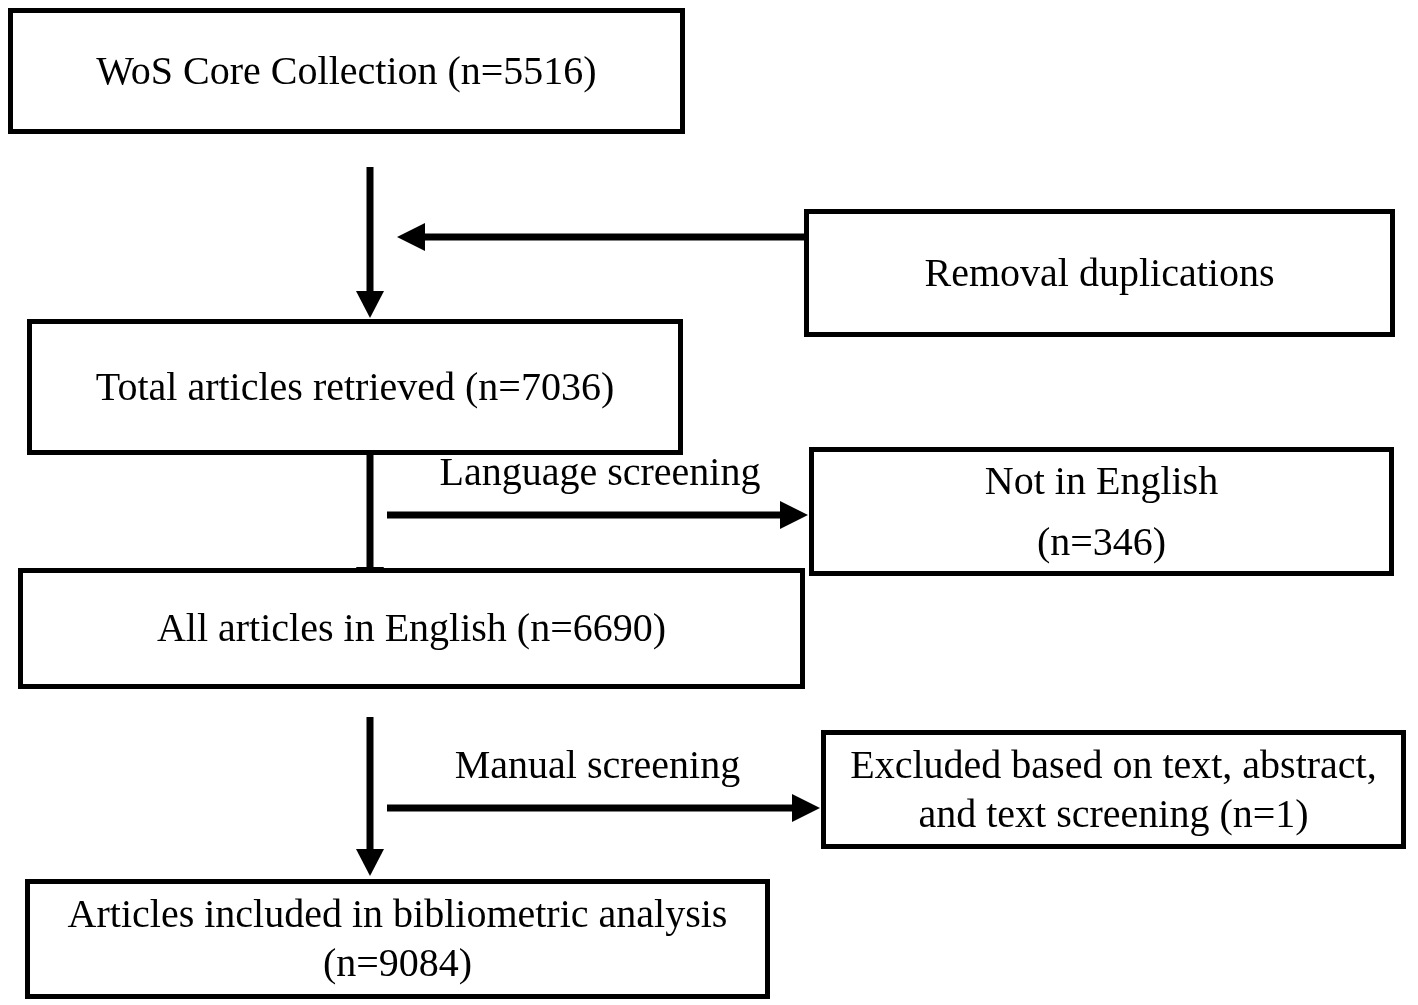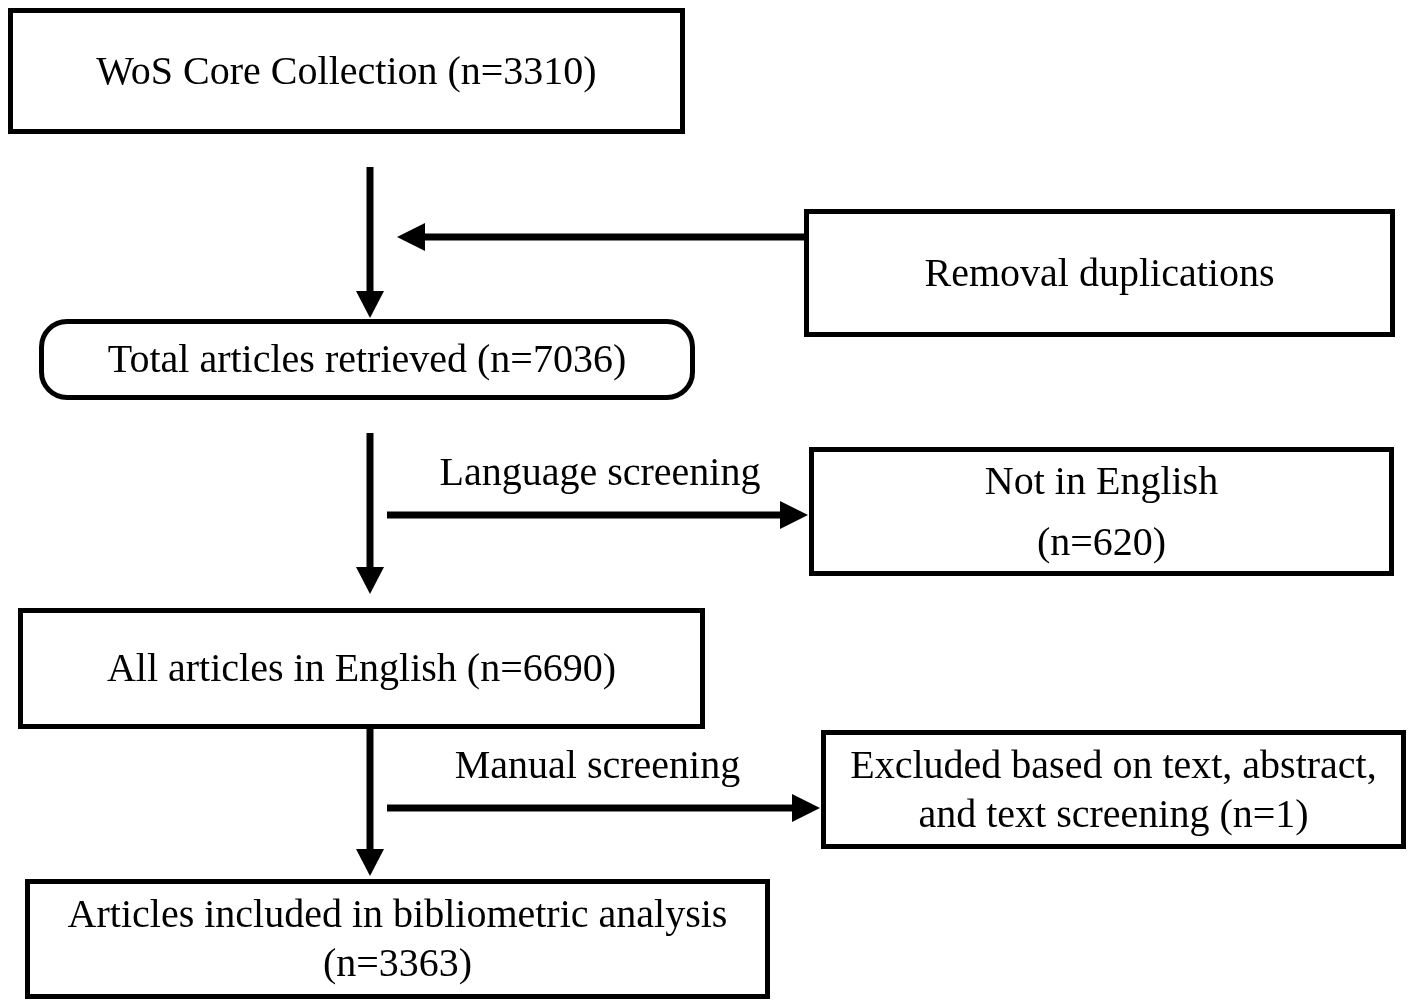--- a/index.html
+++ b/index.html
@@ -39,22 +39,22 @@
   }
   .box span { display: block; }
   .edge-label {
     position: absolute;
     font-size: 40px;
     text-align: center;
     white-space: nowrap;
   }
   
   #box-wos       { left: 8px;   top: 8px;   width: 677px; height: 126px; }
-  #box-total     { left: 39px;  top: 319px; width: 656px; height: 81px; border-radius: 28px; }
-  #box-english   { left: 18px;  top: 608px; width: 687px; height: 121px; }
+  #box-total     { left: 27px;  top: 319px; width: 656px; height: 136px; }
+  #box-english   { left: 18px;  top: 568px; width: 787px; height: 121px; }
   #box-included  { left: 25px;  top: 879px; width: 745px; height: 120px; }
   
   #box-removal     { left: 804px; top: 173px; width: 591px; height: 128px; margin-top: 36px; }
   #box-not-english { left: 809px; top: 447px; width: 585px; height: 129px; gap: 12px; }
   #box-excluded    { left: 821px; top: 730px; width: 585px; height: 119px; }
   
   #label-language { left: 400px; top: 448px; width: 400px; }
   #label-manual   { left: 405px; top: 741px; width: 385px; }
   .stroke { stroke: #000000; stroke-width: 7; fill: none; }
   .head   { fill: #000000; stroke: none; }
@@ -91,43 +91,43 @@
       <polygon class="head" points="370,876 356,849 384,849"></polygon>
     </g>
 
     <g>
       <line class="stroke" x1="387" y1="808" x2="797" y2="808"></line>
       <polygon class="head" points="820,808 792,794 792,822"></polygon>
     </g>
   </svg>
 
   <div class="box" id="box-wos">
-    <span>WoS Core Collection (n=3310)</span>
+    <span>WoS Core Collection (n=5516)</span>
   </div>
 
   <div class="box" id="box-total">
     <span>Total articles retrieved (n=7036)</span>
   </div>
 
   <div class="box" id="box-english">
     <span>All articles in English (n=6690)</span>
   </div>
 
   <div class="box" id="box-included">
     <span>Articles included in bibliometric analysis</span>
-    <span>(n=3363)</span>
+    <span>(n=9084)</span>
   </div>
 
   <div class="box" id="box-removal">
     <span>Removal duplications</span>
   </div>
 
   <div class="box" id="box-not-english">
     <span>Not in English</span>
-    <span>(n=620)</span>
+    <span>(n=346)</span>
   </div>
 
   <div class="box" id="box-excluded">
     <span>Excluded based on text, abstract,</span>
     <span>and text screening (n=1)</span>
   </div>
 
   <div class="edge-label" id="label-language">Language screening</div>
 
   <div class="edge-label" id="label-manual">Manual screening</div>

